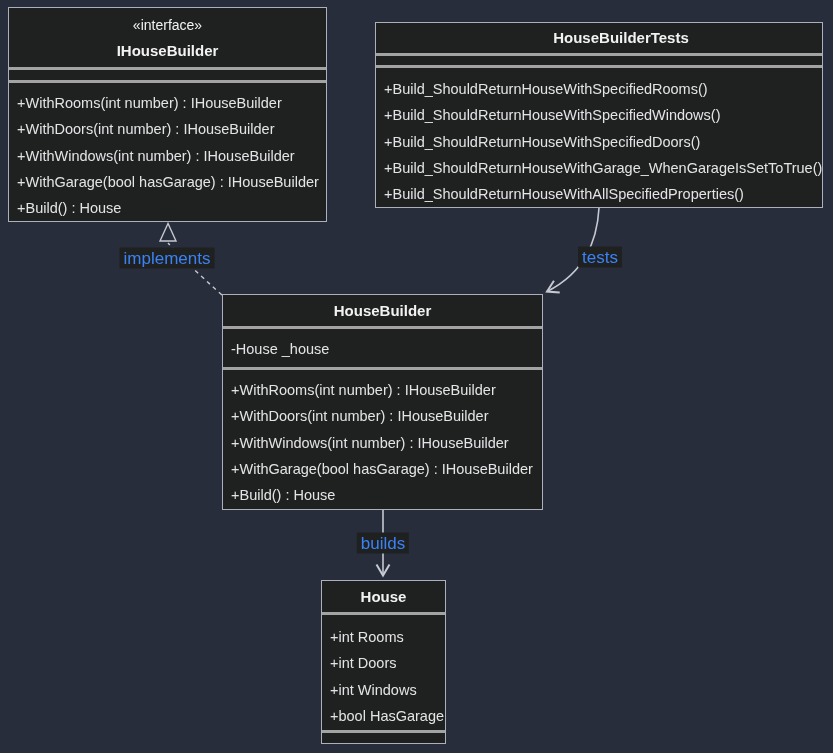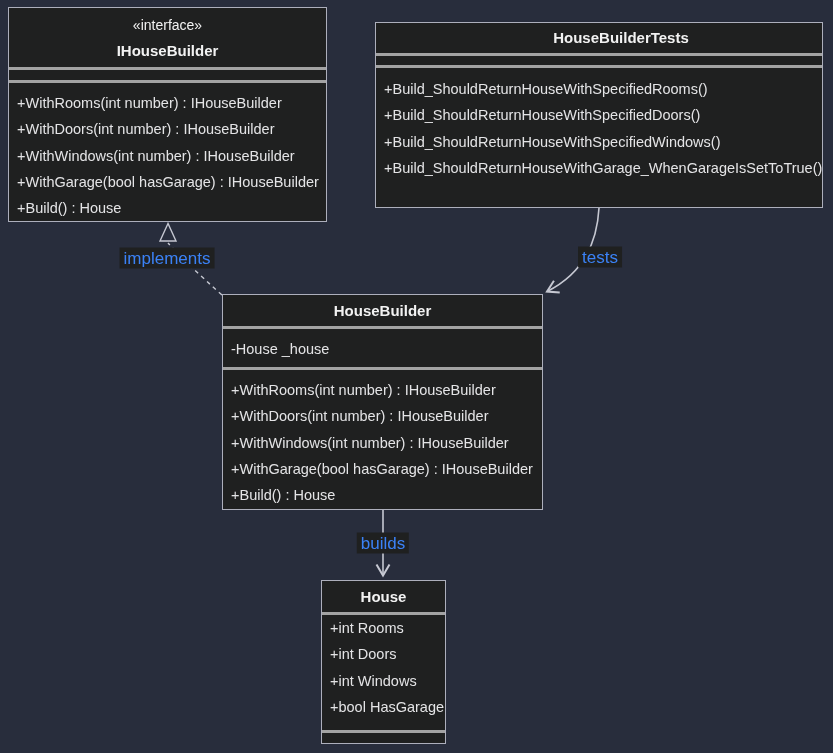--- a/index.html
+++ b/index.html
@@ -65,23 +65,24 @@
     </div>
   </div>
 
   <div class="node" style="left:375px;top:22px;width:448px;height:186px;">
     <div class="title" style="height:30px;padding-left:44px;">
       <div class="name">HouseBuilderTests</div>
     </div>
     <div class="compartment" style="height:12px;"></div>
     <div class="compartment grow" style="padding-top:8px;">
       <div class="member">+Build_ShouldReturnHouseWithSpecifiedRooms()</div>
+      <div class="member">+Build_ShouldReturnHouseWithSpecifiedWindows()</div>
       <div class="member">+Build_ShouldReturnHouseWithSpecifiedDoors()</div>
-      <div class="member">+Build_ShouldReturnHouseWithSpecifiedWindows()</div>
       <div class="member">+Build_ShouldReturnHouseWithGarage_WhenGarageIsSetToTrue()</div>
+      <div class="member">+Build_ShouldReturnHouseWithAllSpecifiedProperties()</div>
     </div>
   </div>
 
   <div class="node" style="left:222px;top:294px;width:321px;height:216px;">
     <div class="title" style="height:31px;">
       <div class="name">HouseBuilder</div>
     </div>
     <div class="compartment" style="height:41px;padding-top:7px;">
       <div class="member">-House _house</div>
     </div>
@@ -91,21 +92,21 @@
       <div class="member">+WithWindows(int number) : IHouseBuilder</div>
       <div class="member">+WithGarage(bool hasGarage) : IHouseBuilder</div>
       <div class="member">+Build() : House</div>
     </div>
   </div>
 
   <div class="node" style="left:321px;top:580px;width:125px;height:164px;">
     <div class="title" style="height:31px;">
       <div class="name">House</div>
     </div>
-    <div class="compartment grow" style="">
+    <div class="compartment grow" style="padding-top:9px;">
       <div class="member">+int Rooms</div>
       <div class="member">+int Doors</div>
       <div class="member">+int Windows</div>
       <div class="member">+bool HasGarage</div>
     </div>
     <div class="compartment" style="height:13px;"></div>
   </div>
 
   <div class="edge-label" style="left:167px;top:258px;">implements</div>
   <div class="edge-label" style="left:600px;top:257px;">tests</div>

